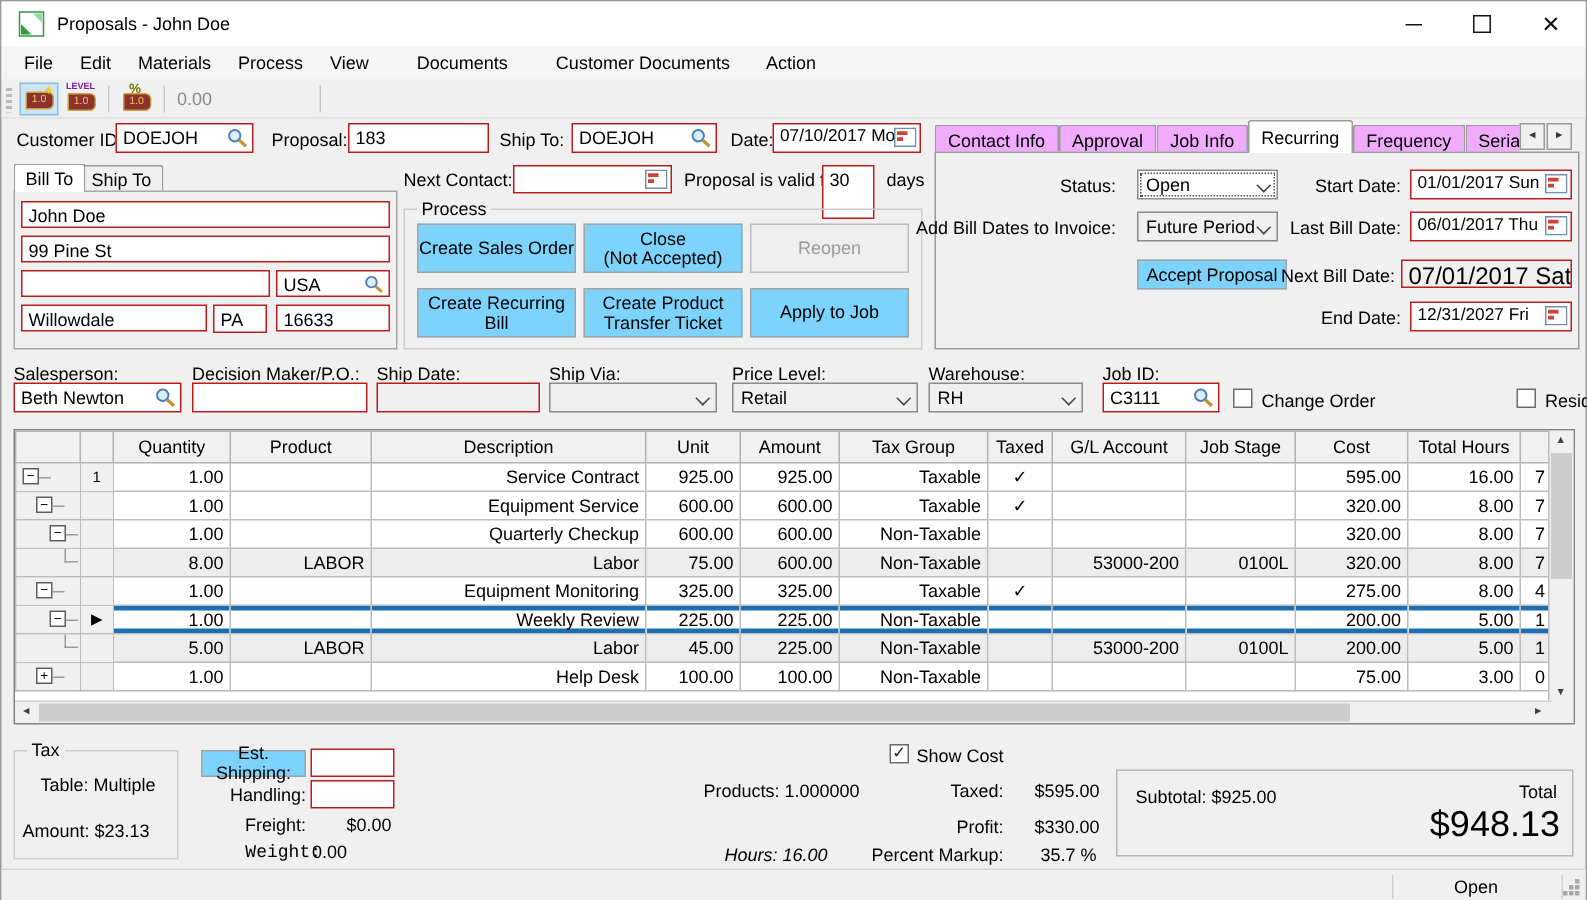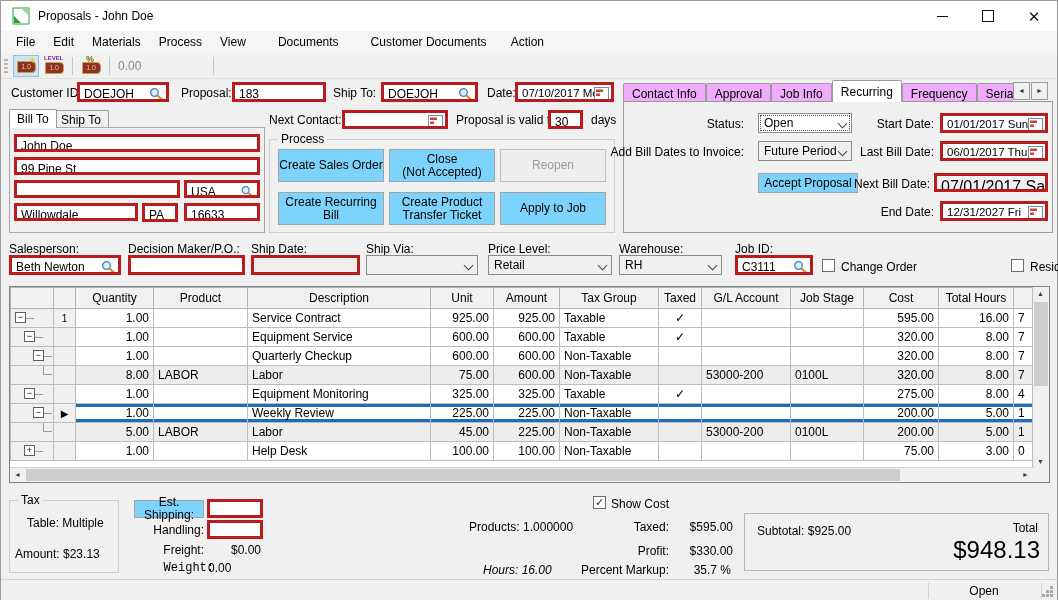--- a/index.html
+++ b/index.html
@@ -34,21 +34,21 @@
   .tag{width:17px;height:10px;background:#8c3030;border:1px solid #c9a23a;
     border-radius:1px 4px 4px 1px;color:#f0c94c;font-size:7px;line-height:9px;text-align:center;}
   .spark{position:absolute;top:0;right:2px;color:#f4cf17;font-size:9px;line-height:9px;}
   .lvl{position:absolute;top:0;left:3px;font-size:6px;font-weight:bold;color:#7b1fa2;letter-spacing:0;}
   .pct{position:absolute;top:-1px;left:8px;font-size:9px;font-weight:bold;color:#7c6b00;}
   .vsep{width:1px;height:18px;background:#c6c6c6;margin:0 4px;}
   .tbvalue{color:#8a8a8a;margin:0 10px 0 4px;}
   
   .label{position:absolute;white-space:nowrap;}
   .rlabel{position:absolute;white-space:nowrap;transform:translateX(-100%);}
-  .field{position:absolute;background:#fff;border:3px solid #b91c1c;box-sizing:border-box;
+  .field{position:absolute;background:#fff;border:1px solid #b91c1c;box-sizing:border-box;
     padding:2px 3px 0 4px;white-space:nowrap;overflow:hidden;}
   .field.gray{background:#f0f0f0;}
   .combo{position:absolute;background:#f0f0f0;border:1px solid #8a8a8a;box-sizing:border-box;
     padding:2px 18px 0 5px;white-space:nowrap;overflow:hidden;}
   .combo.white{background:#fff;}
   .chev{position:absolute;right:5px;top:6px;width:6px;height:6px;
     border-right:1px solid #444;border-bottom:1px solid #444;transform:rotate(45deg);}
   .focusdots{outline:1px dotted #555;outline-offset:-3px;}
   .icon-right{position:absolute;right:2px;top:2px;}
   .cb{position:absolute;width:13px;height:13px;background:#fff;border:1px solid #6b6b6b;
@@ -79,21 +79,21 @@
     border:1px solid #828282;background:#fff;box-sizing:border-box;overflow:hidden;}
   table{border-collapse:collapse;table-layout:fixed;width:1024px;}
   th{background:#f1f1f1;border:1px solid #b2b2b2;font-weight:400;height:20px;
     overflow:hidden;white-space:nowrap;padding:0 2px;}
   td{border:1px solid #bcbcbc;height:19px;background:#fff;overflow:hidden;
     white-space:nowrap;padding:0 4px;box-sizing:border-box;}
   td.treecell,td.rowhdr{background:#f0f0f0;padding:0;position:relative;}
   td.rowhdr{text-align:center;font-size:10px;}
   tr.shaded td:nth-child(n+3){background:#ededed;}
   tr.sel td:nth-child(n+3){box-shadow:inset 0 3px 0 #1b6fb5,inset 0 -3px 0 #1b6fb5;}
-  .a-r{text-align:right;} .a-l{text-align:left;} .a-c{text-align:center;}
+  .a-r{text-align:right;} .a-l{text-align:right;} .a-c{text-align:center;}
   .expbox{position:absolute;top:50%;margin-top:-6px;width:11px;height:11px;border:1px solid #5e5e5e;
     background:#fff;font-size:9px;line-height:9px;text-align:center;box-sizing:border-box;}
   .hline{position:absolute;top:50%;width:8px;height:1px;background:#9a9a9a;}
   .leafline{position:absolute;top:-1px;height:52%;width:8px;
     border-left:1px solid #9a9a9a;border-bottom:1px solid #9a9a9a;}
   .vscroll{position:absolute;right:0;top:0;width:16px;height:181px;background:#f0f0f0;
     border-left:1px solid #bcbcbc;}
   .hscroll{position:absolute;left:0;bottom:0;width:1025px;height:14px;background:#f0f0f0;
     border-top:1px solid #d2d2d2;}
   .scorner{position:absolute;right:0;bottom:0;width:16px;height:14px;background:#f0f0f0;}
@@ -217,21 +217,21 @@
   <div class="label" style="left:268px;top:112px;">Next Contact:</div>
   <div class="field" style="left:341px;top:109px;width:106px;height:19px;">
     <span></span>
     <svg class="icon-right" width="15" height="13" viewBox="0 0 15 13">
         <rect x="0.5" y="0.5" width="14" height="12" fill="#fff" stroke="#6f8fb0"></rect>
         <rect x="2" y="2.5" width="7" height="2.5" fill="#cf4334"></rect>
         <rect x="2" y="6.5" width="4" height="2.5" fill="#cf4334"></rect>
       </svg>
   </div>
   <div class="label" style="left:455px;top:112px;">Proposal is valid for</div>
-  <div class="field" style="left:547px;top:109px;width:35px;height:19px;"><span>30</span></div>
+  <div class="field" style="left:547px;top:109px;width:35px;height:36px;"><span>30</span></div>
   <div class="label" style="left:590px;top:112px;">days</div>
 
   <fieldset style="left:268px;top:131px;width:346px;height:101px;">
     <legend>Process</legend>
   </fieldset>
   <div class="abs" style="left:268px;top:131px;width:346px;height:101px;">
       <div class="btn" style="left: 9px; top: 17px; width: 106px; height: 33px;">Create Sales Order</div>
       <div class="btn" style="left: 120px; top: 17px; width: 106px; height: 33px;">Close
 (Not Accepted)</div>
       <div class="btn" style="left: 231px; top: 17px; width: 106px; height: 33px; color: rgb(155, 155, 155); background: rgb(238, 238, 238); border-color: rgb(189, 189, 189);">Reopen</div>

